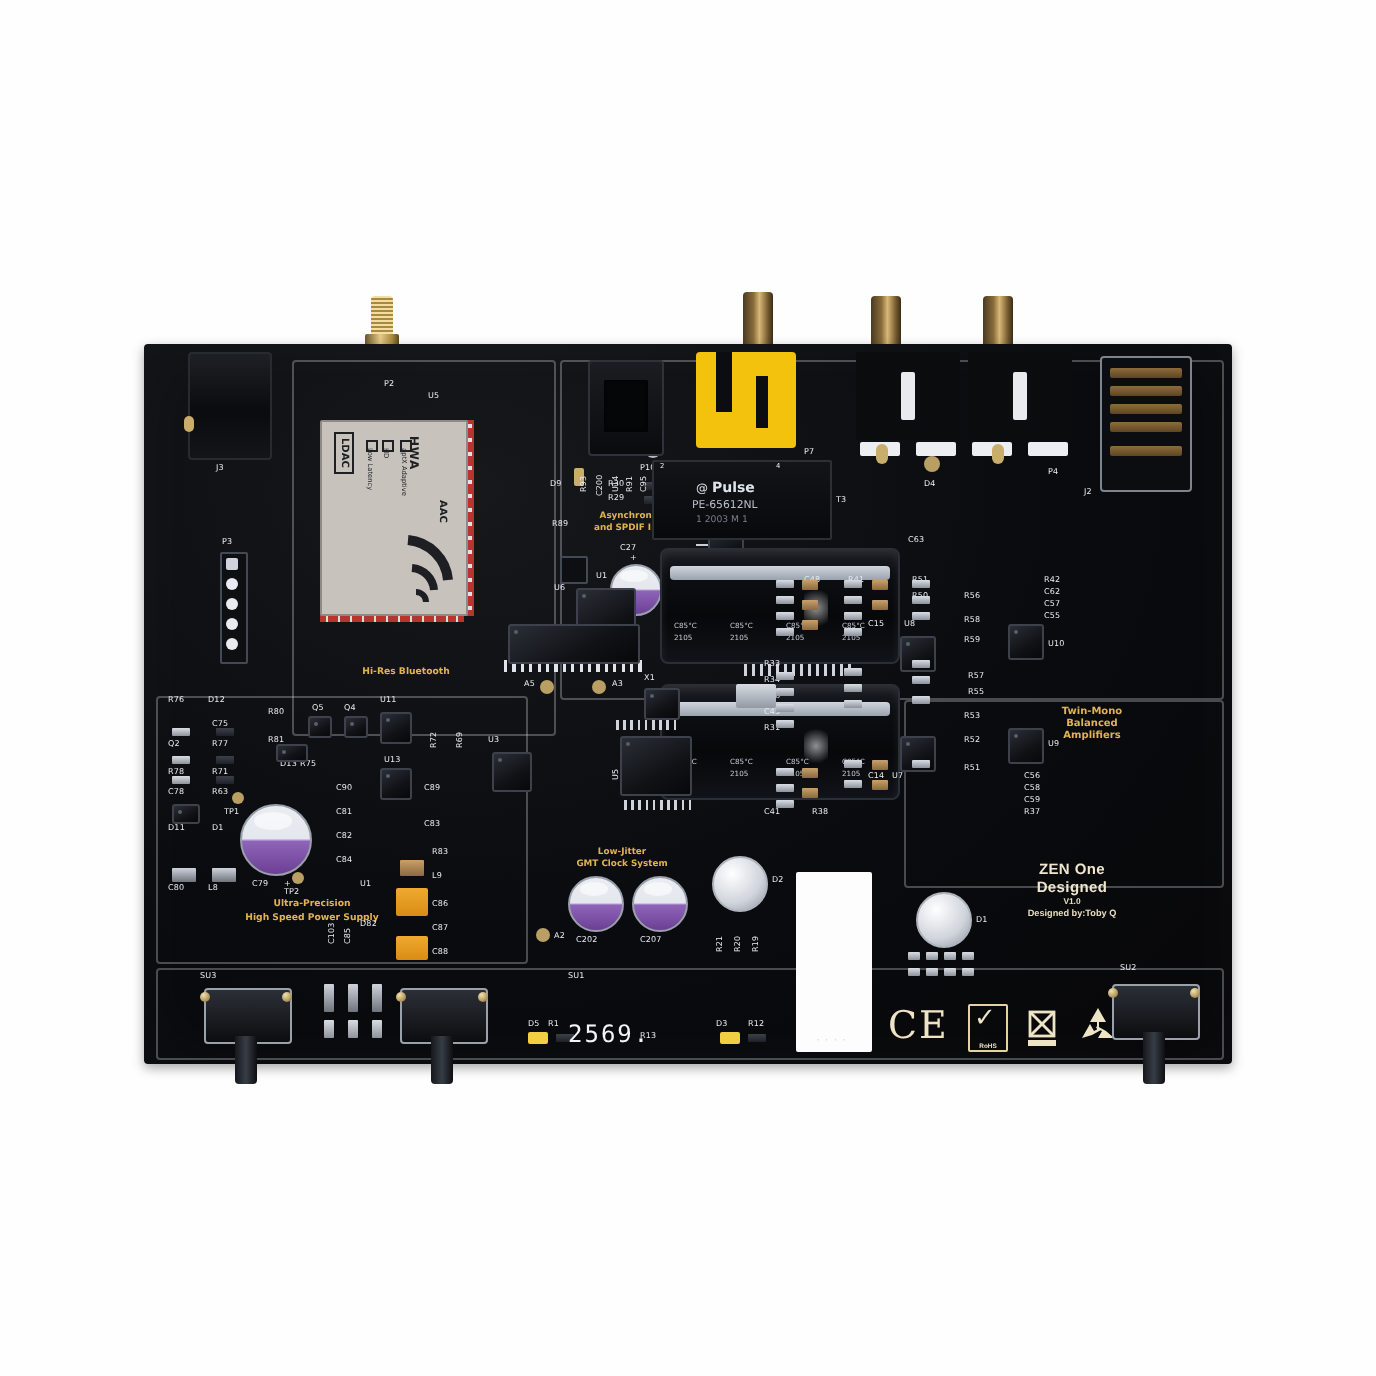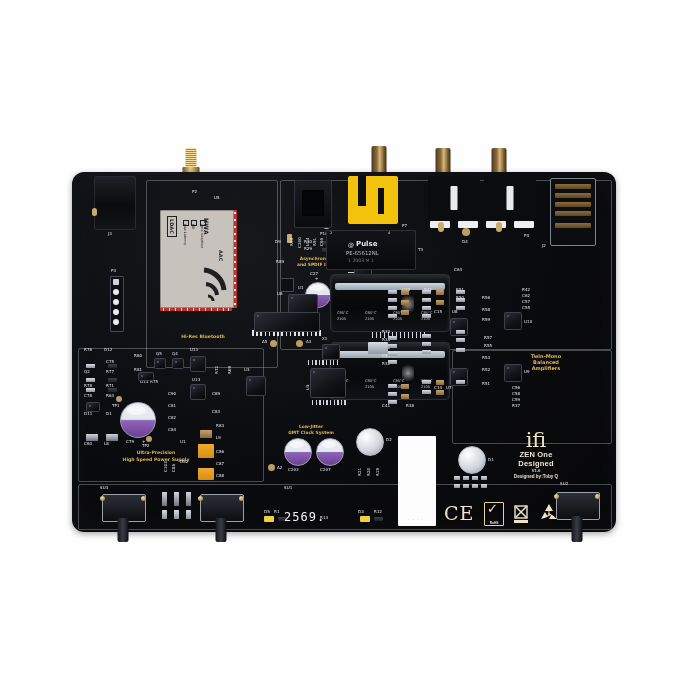--- a/index.html
+++ b/index.html
@@ -5,21 +5,21 @@
   html,body{margin:0;padding:0;background:#ffffff;}
   body{width:688px;height:688px;overflow:hidden;font-family:"Liberation Sans",sans-serif;}
 
   #stage{position:relative;width:688px;height:688px;background:#fefefe;}
 
   
   #pcb{
     position:absolute;left:72px;top:172px;width:544px;height:360px;
     background:
       radial-gradient(ellipse at 30% 20%, #16181c 0%, #0a0b0e 55%, #070709 100%);
-    border-radius:12px;
+    border-radius:2px;
     box-shadow:0 2px 6px rgba(0,0,0,.35), inset 0 0 40px rgba(255,255,255,.03);
   }
   .sect{position:absolute;border:1px solid rgba(220,225,235,.30);border-radius:2px;}
 
   
   .silk{position:absolute;color:#e8ecf2;font-family:"DejaVu Sans",sans-serif;
         font-size:4px;line-height:1.05;letter-spacing:.1px;white-space:nowrap;}
   .silk.tiny{font-size:3.4px;}
   .silkb{position:absolute;color:#dfe4ec;font-family:"DejaVu Sans",sans-serif;
          font-size:5px;font-weight:bold;line-height:1.15;text-align:center;white-space:nowrap;}
@@ -621,21 +621,20 @@
     </div>
     <div style="position:absolute;left:466px;top:330px;width:22px;height:22px;">
       <svg width="22" height="22" viewBox="0 0 22 22">
         <path d="M11 2 L15 9 L11.5 9 L11.5 13 L10.5 13 L10.5 9 L7 9 Z" fill="#efe3c6"></path>
         <path d="M3 17 L7 10 L9 13.5 L12 12 L12.5 13 L8 15.5 Z" fill="#efe3c6"></path>
         <path d="M19 17 L11 17 L13 13.5 L10 12 L10.5 11 L15 13.5 Z" fill="#efe3c6"></path>
       </svg>
     </div>
 
     <div id="logo" style="left:404px;top:258px;width:120px;">
-      <div class="ifi">ifi</div>
       <div class="m1">ZEN One</div>
       <div class="m1">Designed</div>
       <div class="m2">V1.0</div>
       <div class="m3">Designed by:Toby Q</div>
     </div>
 
     <div class="dome" style="left:386px;top:274px;width:26px;height:26px;"></div>
     <div class="silk" style="left:416px;top:286px;">D1</div>
     <div style="position:absolute;left:382px;top:304px;width:34px;height:20px;">
       <div class="res" style="left:0;top:0;width:6px;height:4px;"></div>

